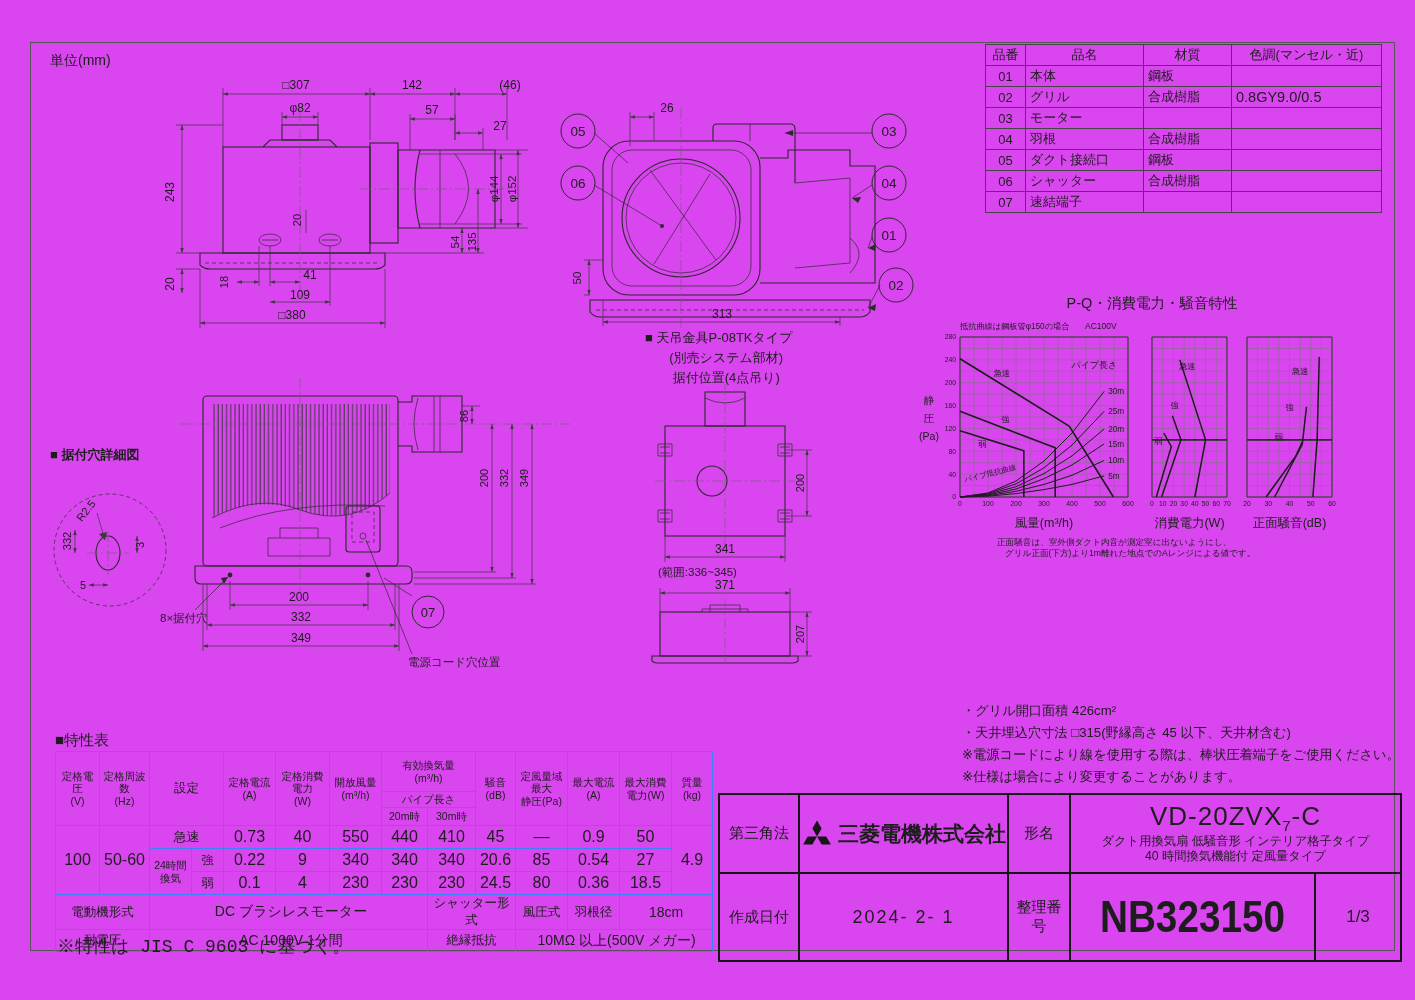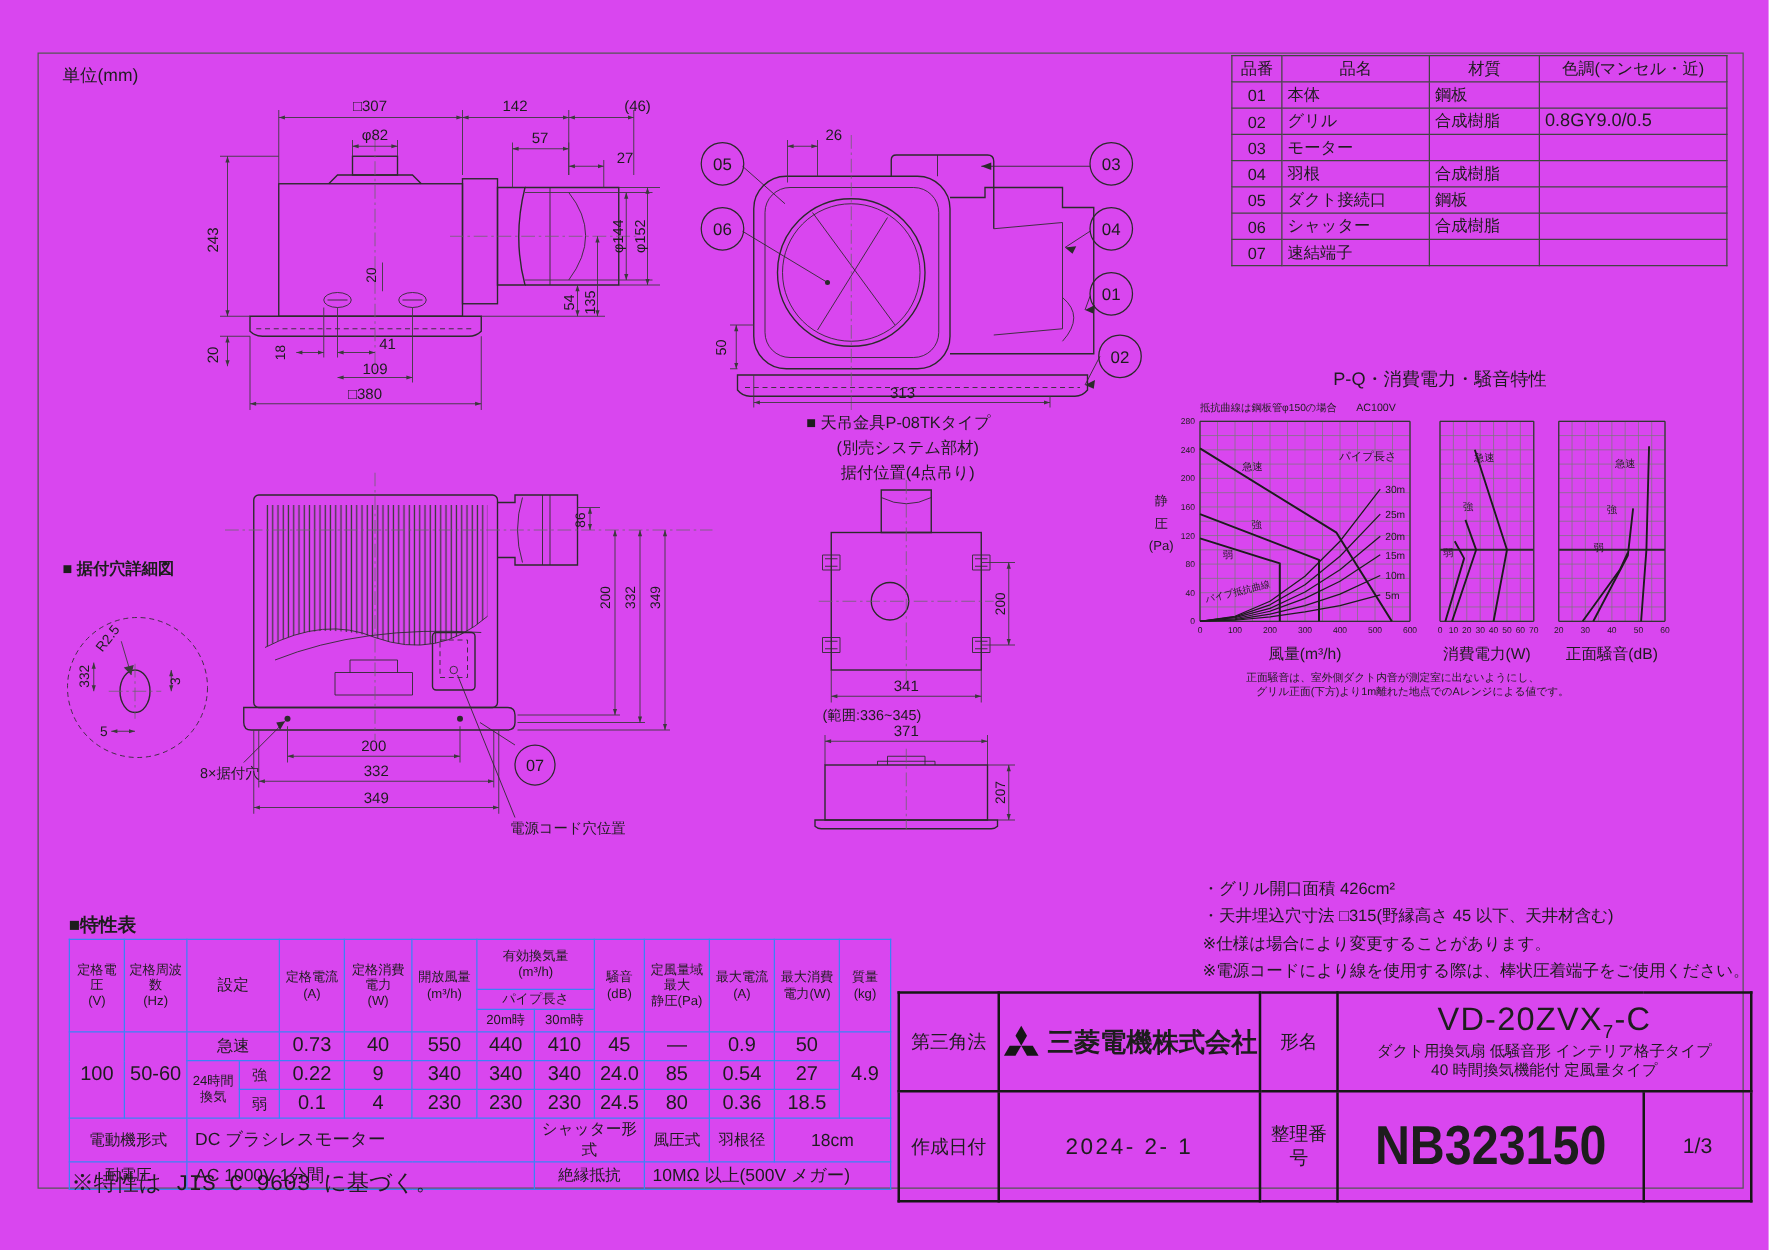--- a/index.html
+++ b/index.html
@@ -17,28 +17,28 @@
   .darr{marker-start:url(#arS);marker-end:url(#arE);}
   .cl{stroke:#666;stroke-width:0.6;fill:none;stroke-dasharray:11 3 2 3;}
   .dash{stroke-dasharray:4 3;}
   .callout{fill:none;stroke:#2b2b2b;stroke-width:1;}
   
   table{border-collapse:collapse;}
   #parts-table{position:absolute;left:985px;top:44px;table-layout:fixed;}
   #parts-table td{border:1px solid #444;height:20px;font-size:13px;padding:0 4px;overflow:hidden;}
   #parts-table .hd{text-align:center;font-size:13px;}
   
-  #spec-title{left:55px;top:731px;font-size:15px;font-weight:bold;}
+  #spec-title{left:55px;top:731px;font-size:15px;font-weight:normal;}
   #spec-table{position:absolute;left:55px;top:751px;table-layout:fixed;}
   #spec-table td{border:1px solid #3b82f6;text-align:center;padding:0 1px;overflow:hidden;}
   #spec-table .hc{font-size:10.5px;line-height:1.2;}
   #spec-table .hs{font-size:12.5px;}
   #spec-table .dv{font-size:16px;height:22px;}
   #spec-table .fl{font-size:12.5px;height:21px;}
-  #spec-table .fv{font-size:14px;text-align:left;padding-left:6px;}
+  #spec-table .fv{font-size:14px;text-align:center;padding-left:6px;}
   #spec-foot{left:57px;top:934px;font-size:18px;font-family:Liberation Mono, monospace;}
   
   .note-line{font-size:13.2px;line-height:22px;white-space:nowrap;}
   
   #title-block{position:absolute;left:718px;top:793px;table-layout:fixed;}
   #title-block td{border:2px solid #161616;text-align:center;vertical-align:middle;overflow:hidden;}
   .tb-label{font-size:15px;}
   .tb-company{font-size:21px;font-weight:bold;white-space:nowrap;}
   .tb-model{font-size:26px;font-weight:500;letter-spacing:1px;line-height:1.05;}
   .tb-model sub{font-size:15px;}
@@ -554,22 +554,22 @@
         <text x="363.875" y="148.42857142857142" font-size="8.2" text-anchor="middle">弱</text>
         <text x="374.5" y="235" font-size="12.5" text-anchor="middle">正面騒音(dB)</text>
       </g>
     <text x="82" y="253" font-size="8.6">正面騒音は、室外側ダクト内音が測定室に出ないようにし、</text>
     <text x="90" y="264" font-size="8.6">グリル正面(下方)より1m離れた地点でのAレンジによる値です。</text>
   </svg>
 
   <div class="abs" style="left:962px;top:700px;">
     <div class="note-line">・グリル開口面積 426cm²</div>
     <div class="note-line">・天井埋込穴寸法 □315(野縁高さ 45 以下、天井材含む)</div>
+    <div class="note-line">※電源コードにより線を使用する際は、棒状圧着端子をご使用ください。</div>
     <div class="note-line">※仕様は場合により変更することがあります。</div>
-    <div class="note-line">※電源コードにより線を使用する際は、棒状圧着端子をご使用ください。</div>
   </div>
 
   <div class="abs" id="spec-title">■特性表</div>
   <table id="spec-table">
     <colgroup>
       <col style="width:44px">
         <col style="width:50px">
         <col style="width:42px">
         <col style="width:32px">
       <col style="width:52px">
@@ -633,21 +633,21 @@
     </tr>
     <tr>
       <td rowspan="2" class="ml" style="font-size:10.5px;line-height:1.2">24時間
 換気</td>
       <td class="dv" style="font-size:12px">強</td>
       <td class="dv">0.22</td>
       <td class="dv">9</td>
       <td class="dv">340</td>
       <td class="dv">340</td>
       <td class="dv">340</td>
-      <td class="dv">24.0</td>
+      <td class="dv">20.6</td>
       <td class="dv">85</td>
       <td class="dv">0.54</td>
       <td class="dv">27</td>
     </tr>
     <tr>
       <td class="dv" style="font-size:12px">弱</td>
       <td class="dv">0.1</td>
       <td class="dv">4</td>
       <td class="dv">230</td>
       <td class="dv">230</td>

